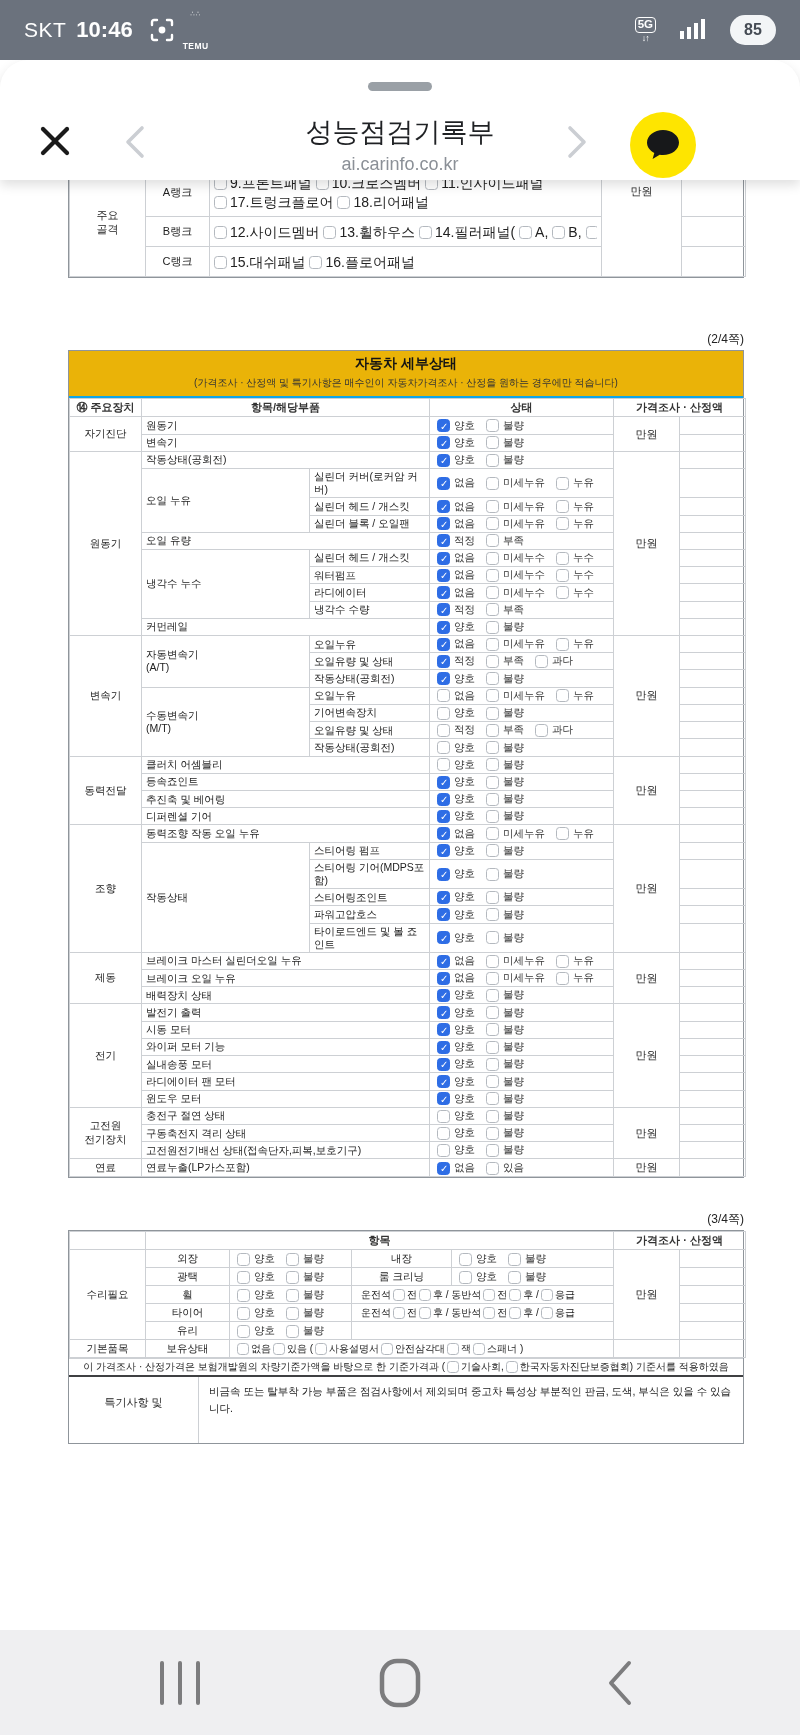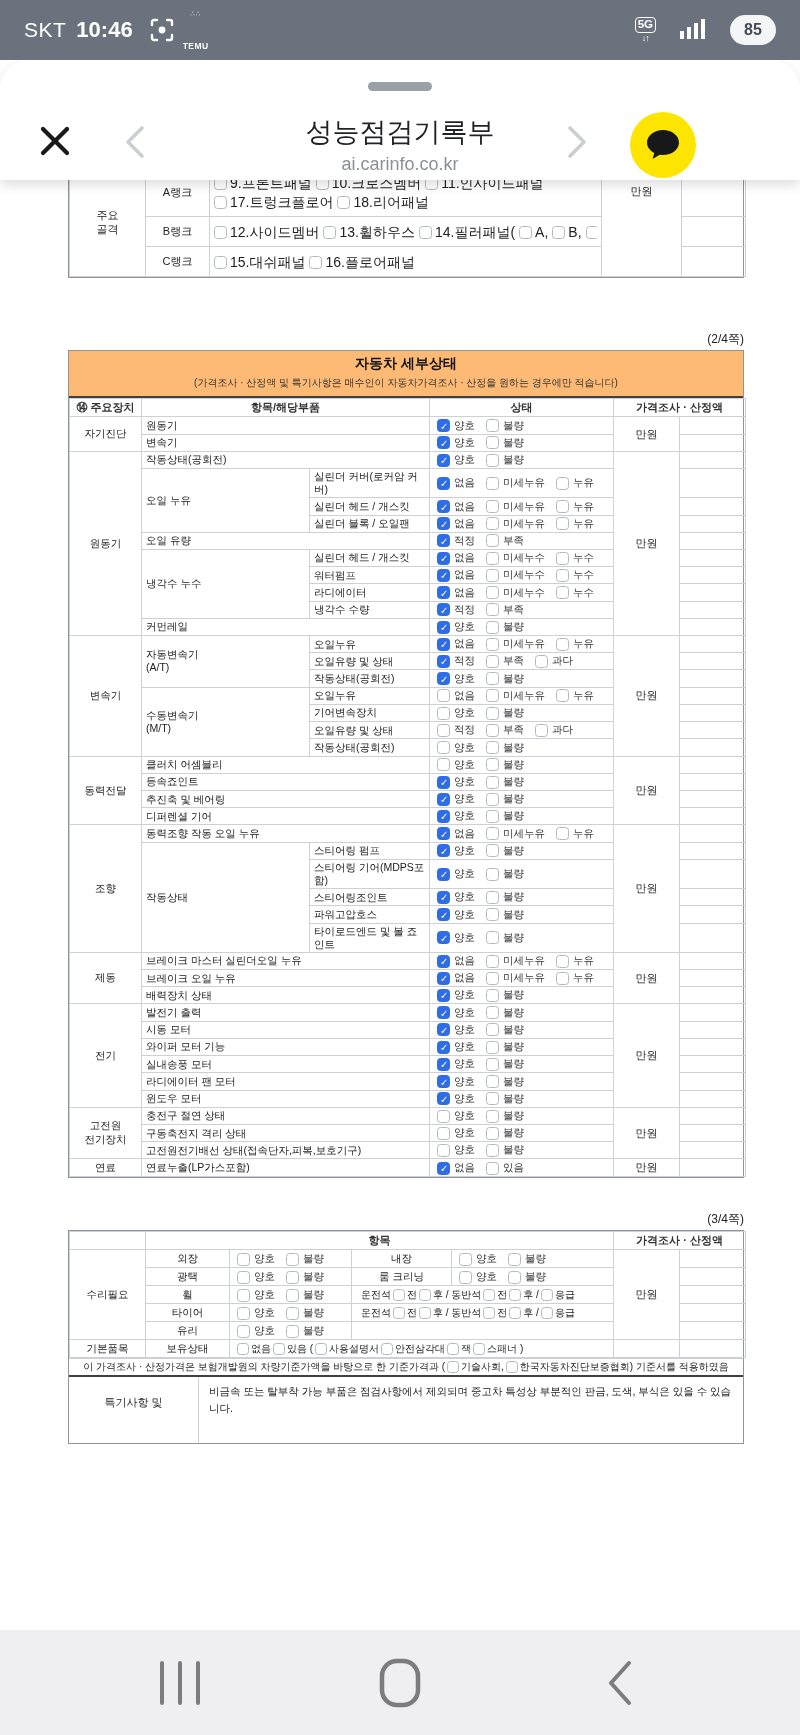--- a/index.html
+++ b/index.html
@@ -35,21 +35,21 @@
   .kakao{position:absolute;right:102px;top:52px;width:66px;height:66px;border-radius:50%;background:#fee500;
          display:flex;align-items:center;justify-content:center;cursor:pointer;right:104px;}
 
   
   .doc{position:absolute;top:180px;left:0;width:800px;height:1450px;overflow:hidden;background:#fff;z-index:1;}
   .sheet{margin-left:68px;width:676px;}
   .pagelabel{text-align:right;font-size:12px;color:#222;height:15px;line-height:15px;}
   .pl2{margin-top:54px;margin-bottom:3px;}
   .pl3{margin-top:34px;margin-bottom:3px;}
   .twrap{border:1px solid #8f959b;background:#fff;box-sizing:border-box;}
-  .tband{background:#fdba74;border-bottom:2px solid #404040;padding:4px 0 6px;}
+  .tband{background:#eab308;border-bottom:2px solid #0ea5e9;padding:4px 0 6px;}
   .ttitle{font-size:14px;font-weight:bold;text-align:center;color:#141414;}
   .tsub{font-size:10px;text-align:center;color:#333;margin-top:3px;}
 
   table.grid{width:100%;border-collapse:collapse;table-layout:fixed;}
   .grid td,.grid th{border:1px solid #cdd0d4;padding:1px 4px;font-size:10.5px;color:#222;overflow:hidden;box-sizing:border-box;}
   .grid th{font-weight:600;text-align:center;height:18px;color:#333;font-size:11px;}
   .grid td.sec{text-align:center;white-space:pre-line;line-height:1.3;}
   .grid td.item,.grid td.subitem{text-align:left;line-height:1.25;white-space:pre-line;}
   .grid td.state{text-align:left;padding-left:7px;white-space:nowrap;}
   .grid td.unit{text-align:center;font-size:11px;}

